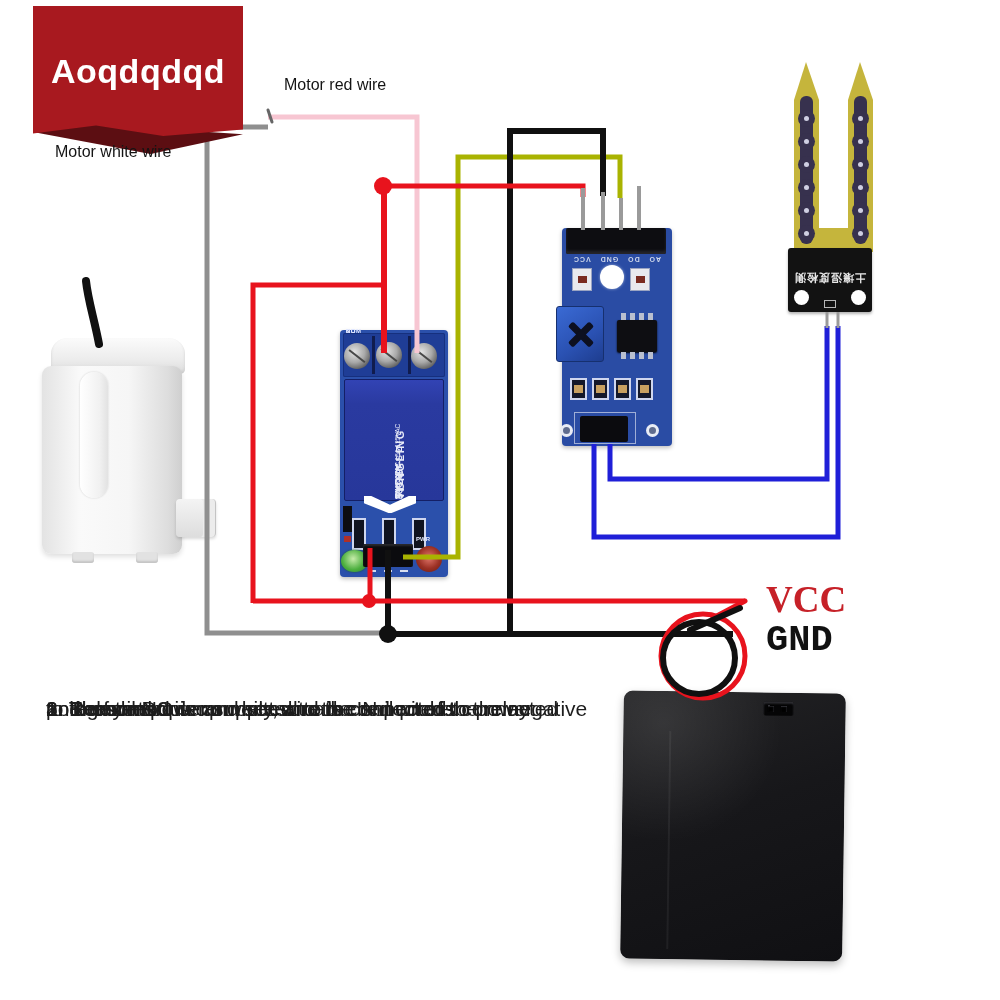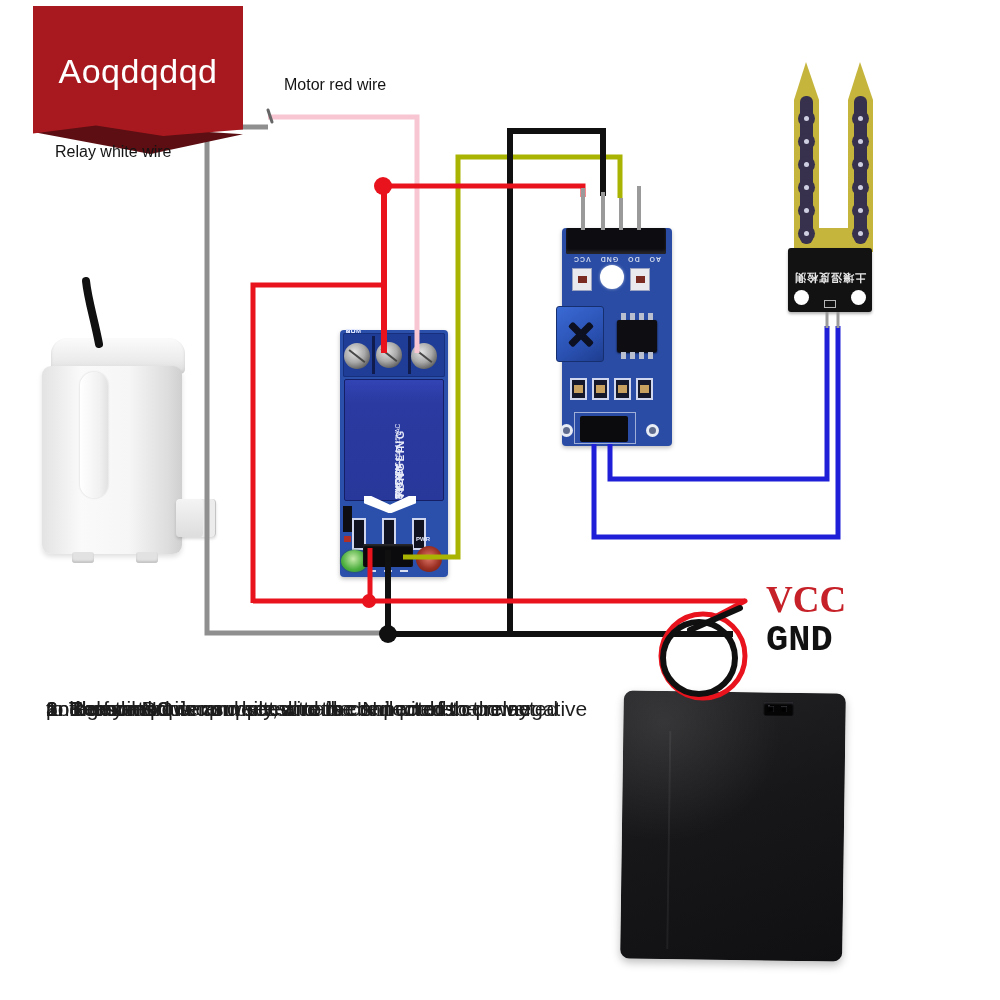--- a/index.html
+++ b/index.html
@@ -12,21 +12,21 @@
   svg.wires path{fill:none;stroke-linecap:butt;stroke-linejoin:miter;}
   svg.wires path.round{stroke-linecap:round;}
   svg.wires circle.loop{fill:none;}
 
   
   .banner-fold{left:33px;top:116px;width:210px;height:38px;background:#5C0E12;
                clip-path:polygon(0 12%,100% 48%,56% 100%,0 42%);z-index:9;}
   .banner-main{left:33px;top:6px;width:210px;height:130px;background:#A8191F;z-index:10;
                clip-path:polygon(0 0,100% 0,100% 95%,62% 100%,30% 92%,0 98%);
                display:flex;align-items:center;justify-content:center;}
-  .banner-main span{position:static;color:#fff;font-size:34px;font-weight:400;letter-spacing:.5px;}
+  .banner-main span{position:static;color:#fff;font-size:34px;font-weight:700;letter-spacing:.5px;}
 
   .lbl{color:#141414;font-size:16px;z-index:10;white-space:nowrap;}
   .railtxt{font-family:"Liberation Serif",serif;font-weight:700;font-size:37px;z-index:10;white-space:nowrap;}
 
   
   .pump-cap{left:51px;top:338px;width:134px;height:36px;border-radius:16px 16px 5px 5px;z-index:2;
             background:linear-gradient(180deg,#fbfbfb, #ececec 60%, #dcdcdc);box-shadow:inset 0 -2px 3px #cfcfcf;}
   .pump-body{left:42px;top:366px;width:140px;height:188px;border-radius:9px;z-index:2;
              background:linear-gradient(90deg,#e3e3e3,#fafafa 28%,#f6f6f6 62%,#dddddd 90%,#cfcfcf);
              box-shadow:0 3px 5px rgba(0,0,0,.12);}
@@ -276,21 +276,21 @@
 
     <path d="M99,344 C94,318 88,300 86,281" stroke-width="8" class="round" stroke="#101010"></path>
   </svg>
 
   <div class="banner-fold"></div>
   <div class="banner-main">
     <span>Aoqdqdqd</span>
   </div>
 
   <div class="lbl" style="left:284px;top:76px;">Motor red wire</div>
-  <div class="lbl" style="left:55px;top:143px;">Relay white wire</div>
+  <div class="lbl" style="left:55px;top:143px;">Motor white wire</div>
   <div class="railtxt" style="left:766px;top:578px;color:#C62128;">VCC</div>
   <div class="railtxt" style="left:766px;top:619px;color:#111111;font-family:Liberation Mono, monospace;">GND</div>
 
   <div class="instructions">
     <div>1. Relay module and sensor are connected to power</div>
     <div>and ground</div>
     <div>2. The water pump white wire is connected to the negative</div>
     <div>pole of the power supply, and the red wire is connected</div>
     <div>to the soil NO</div>
     <div>3. Sensor D0 is connected to the IN port of the relay</div>

